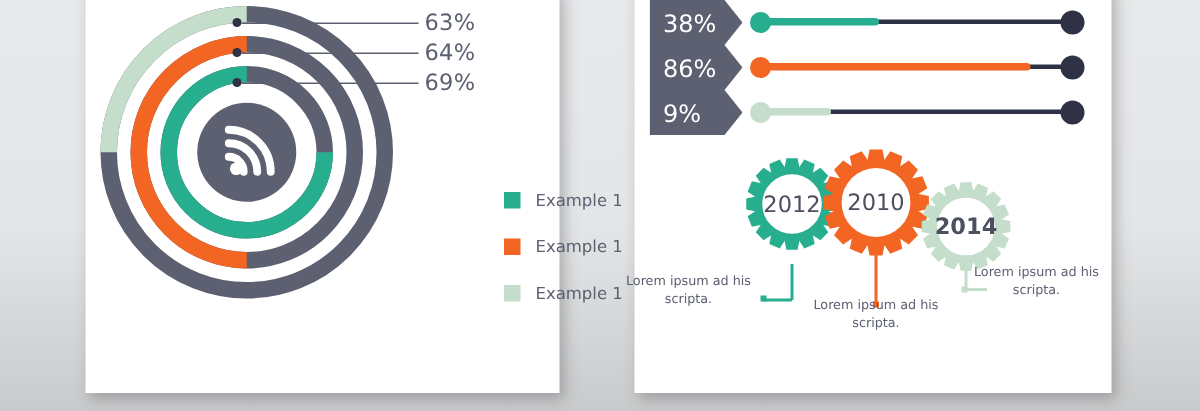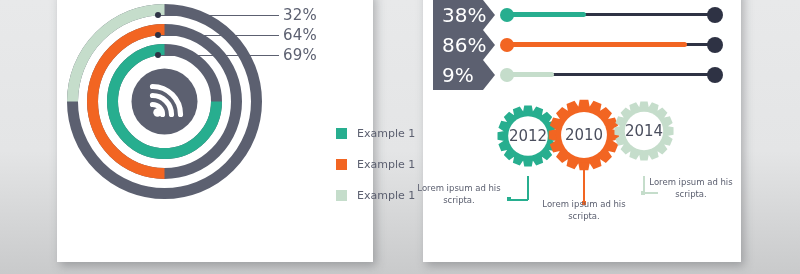--- a/index.html
+++ b/index.html
@@ -30,21 +30,21 @@
 
   #legend{position:absolute;left:279px;top:130px;}
   .legend-row{display:flex;align-items:center;height:22px;margin-bottom:9px;}
   .legend-swatch{width:11px;height:11px;margin-right:10px;flex:0 0 auto;}
   .legend-label{font-size:11px;color:#5c6070;font-family:"DejaVu Sans",sans-serif;white-space:nowrap;}
 
   
   .bar-row{position:absolute;left:10px;height:30px;}
   .tag{
     position:absolute;left:0;top:0;width:62px;height:30px;
-    background:#5c6070;color:#ffffff;font-size:20px;
+    background:#5c6070;color:#ffffff;font-size:16px;
     font-family:"DejaVu Sans",sans-serif;
     display:flex;align-items:center;justify-content:flex-start;
     padding-left:9px;box-sizing:border-box;
     clip-path:polygon(0 0,50px 0,62px 50%,50px 100%,0 100%);
   }
   .track{position:absolute;left:72px;top:13px;width:212px;height:3px;background:#2e3244;}
   .fill{position:absolute;left:0;top:-1px;height:5px;border-radius:2.5px;}
   .knob-start{position:absolute;left:-5px;top:-5.5px;width:14px;height:14px;border-radius:50%;}
   .knob-end{position:absolute;right:-6px;top:-6.5px;width:16px;height:16px;border-radius:50%;background:#2e3244;}
 
@@ -88,21 +88,21 @@
           <circle cx="-7" cy="11" r="4.2" fill="#ffffff"></circle>
           <path d="M -12 3 A 10 10 0 0 1 -2 13" fill="none" stroke="#ffffff" stroke-width="5.2" stroke-linecap="round"></path>
           <path d="M -12 -6 A 19 19 0 0 1 7 13" fill="none" stroke="#ffffff" stroke-width="5.2" stroke-linecap="round"></path>
           <path d="M -12 -15 A 28 28 0 0 1 16 13" fill="none" stroke="#ffffff" stroke-width="5.2" stroke-linecap="round"></path>
         </g>
       </svg>
     </div>
 
     <div class="leader-dot" style="left:98px;top:20px;"></div>
     <div class="leader" style="left:104px;top:23px;width:118px;"></div>
-    <span class="pct" style="left:226px;top:14px;">32%</span>
+    <span class="pct" style="left:226px;top:14px;">63%</span>
 
     <div class="leader-dot" style="left:98px;top:40px;"></div>
     <div class="leader" style="left:104px;top:43px;width:118px;"></div>
     <span class="pct" style="left:226px;top:34px;">64%</span>
 
     <div class="leader-dot" style="left:98px;top:60px;"></div>
     <div class="leader" style="left:104px;top:63px;width:118px;"></div>
     <span class="pct" style="left:226px;top:54px;">69%</span>
 
     <div id="legend">
@@ -176,21 +176,21 @@
             </g>
           </g>
         <circle cx="50" cy="50" r="31" fill="#ffffff"></circle>
       </svg>
       <span class="gear-year">2010</span>
     </div>
     <div class="stem" style="left:160px;top:182px;height:33px;background:#f26522;"></div>
     <div class="stem-dot" style="left:159px;top:213px;background:#f26522;"></div>
     <span class="caption" style="left:115px;top:210px;">Lorem ipsum ad his scripta.</span>
 
-    <div class="gear" style="left:190px;top:112px;width:62px;height:62px;">
+    <div class="gear" style="left:190px;top:132px;width:62px;height:62px;font-weight:bold;">
       <svg width="62" height="62" viewBox="0 0 100 100">
         <g fill="#c5ddcb">
             <g id="t2014">
               <path d="M 85.03443941997517 41.71820946122824 L 97.64221527878345 44.15027151655292 L 97.64221527878345 55.84972848344708 L 85.03443941997517 58.28179053877176 ZM 85.53690554262757 55.75572275690605 L 96.2542617540139 62.82744205175633 L 91.77707340511519 73.63633088496641 L 79.19829748361576 71.05847629953976 ZM 80.62919993926585 68.91697943860164 L 87.82451617312266 79.55175081563159 L 79.5517508156316 87.82451617312266 L 68.91697943860164 80.62919993926585 ZM 71.05847629953976 79.19829748361576 L 73.63633088496641 91.77707340511519 L 62.827442051756336 96.2542617540139 L 55.75572275690606 85.53690554262757 ZM 58.28179053877176 85.03443941997517 L 55.84972848344708 97.64221527878345 L 44.15027151655293 97.64221527878345 L 41.71820946122824 85.03443941997517 ZM 44.24427724309395 85.53690554262757 L 37.17255794824367 96.2542617540139 L 26.363669115033584 91.77707340511519 L 28.94152370046025 79.19829748361576 ZM 31.083020561398367 80.62919993926585 L 20.4482491843684 87.82451617312266 L 12.175483826877347 79.5517508156316 L 19.370800060734155 68.91697943860163 ZM 20.801702516384246 71.05847629953976 L 8.222926594884811 73.63633088496643 L 3.7457382459860966 62.827442051756336 L 14.463094457372435 55.75572275690605 ZM 14.965560580024828 58.28179053877177 L 2.3577847212165466 55.84972848344708 L 2.3577847212165466 44.150271516552905 L 14.965560580024821 41.71820946122824 ZM 14.463094457372435 44.24427724309394 L 3.7457382459860895 37.17255794824368 L 8.222926594884811 26.363669115033588 L 20.801702516384232 28.94152370046025 ZM 19.37080006073415 31.08302056139837 L 12.175483826877333 20.44824918436842 L 20.448249184368414 12.17548382687734 L 31.083020561398374 19.370800060734148 ZM 28.941523700460234 20.801702516384246 L 26.363669115033574 8.222926594884818 L 37.172557948243664 3.7457382459860966 L 44.24427724309395 14.463094457372435 ZM 41.71820946122821 14.965560580024828 L 44.150271516552934 2.3577847212165395 L 55.84972848344709 2.3577847212165466 L 58.281790538771745 14.965560580024821 ZM 55.75572275690604 14.463094457372435 L 62.82744205175632 3.7457382459860895 L 73.63633088496641 8.222926594884811 L 71.05847629953976 20.80170251638424 ZM 68.91697943860164 19.370800060734155 L 79.5517508156316 12.175483826877354 L 87.82451617312263 20.448249184368375 L 80.62919993926585 31.08302056139837 ZM 79.19829748361576 28.941523700460234 L 91.77707340511517 26.36366911503357 L 96.2542617540139 37.172557948243615 L 85.53690554262757 44.24427724309395 Z"></path>
               <circle cx="50" cy="50" r="38"></circle>
             </g>
           </g>
         <circle cx="50" cy="50" r="31" fill="#ffffff"></circle>
       </svg>
       <span class="gear-year">2014</span>

